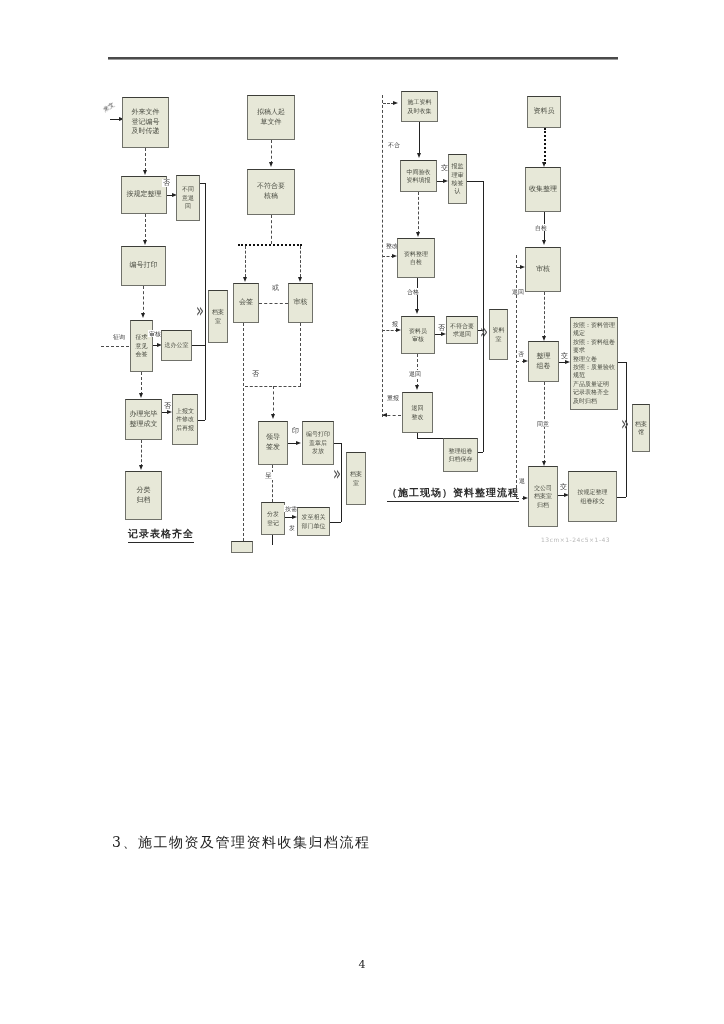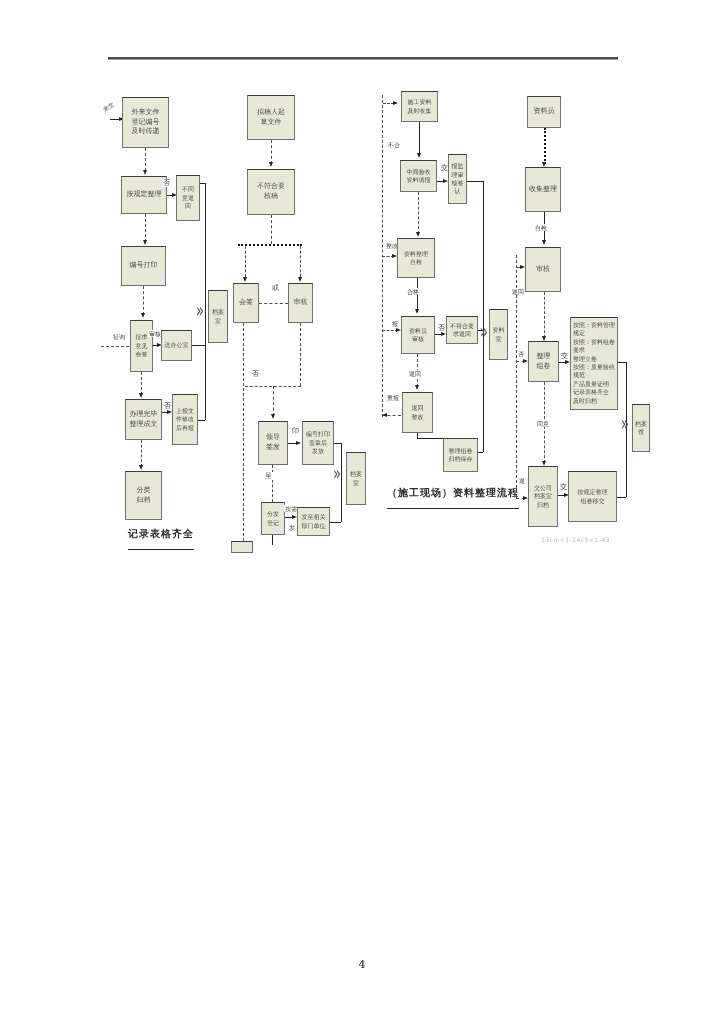--- a/index.html
+++ b/index.html
@@ -25,21 +25,21 @@
   .ar.r{border-top:2.5px solid transparent;border-bottom:2.5px solid transparent;border-left:5px solid #222;}
   .ar.l{border-top:2.5px solid transparent;border-bottom:2.5px solid transparent;border-right:5px solid #222;}
   .ar.d{border-left:2.5px solid transparent;border-right:2.5px solid transparent;border-top:5px solid #222;}
   
   .lb{position:absolute;font-size:7px;color:#3a3a3a;white-space:pre-line;line-height:1.2;
       filter:blur(0.3px);background:#fff;padding:0 1px;}
   .lb.f6{font-size:6px;}
   .chev{position:absolute;font-size:13px;color:#555;transform:scaleY(1.5);line-height:10px;
         filter:blur(0.3px);}
   .cap{position:absolute;font-size:10px;font-weight:bold;letter-spacing:1px;color:#2a2a2a;
-       border-bottom:1px solid #2a2a2a;padding-bottom:8px;filter:blur(0.3px);white-space:nowrap;}
+       border-bottom:1px solid #2a2a2a;padding-bottom:1px;filter:blur(0.3px);white-space:nowrap;}
   .heading{position:absolute;left:112px;top:834px;font-family:"DejaVu Serif","Liberation Serif",serif;
        font-size:14px;color:#1d1d1d;letter-spacing:1.5px;}
   .pagenum{position:absolute;left:0;top:958px;width:724px;text-align:center;font-size:11px;color:#222;
        font-family:"DejaVu Serif","Liberation Serif",serif;}
   .footnote{position:absolute;left:541px;top:536px;font-size:6px;color:#b9b9b9;letter-spacing:.5px;}
   .srcnote{position:absolute;left:103px;top:103px;font-size:6px;color:#444;transform:rotate(-32deg);
        filter:blur(0.3px);}
 </style>
 </head>
 <body>
@@ -280,15 +280,16 @@
   <div class="ar r" style="left:523px;top:495.5px"></div>
   <div class="lb" style="left:559px;top:483px">交</div>
   <div class="hls" style="left:558px;top:495px;width:8px"></div>
   <div class="ar r" style="left:564px;top:492.5px"></div>
   <div class="bx f6" style="left:568px;top:471px;width:49px;height:51px">按规定整理
 组卷移交</div>
   <div class="hls" style="left:617px;top:497px;width:9px"></div>
 
   <div class="footnote">13cm×1-24c5×1-43</div>
 
+  <div class="heading">3、施工物资及管理资料收集归档流程</div>
   <div class="pagenum">4</div>
 
 </div>
 
 </body></html>

